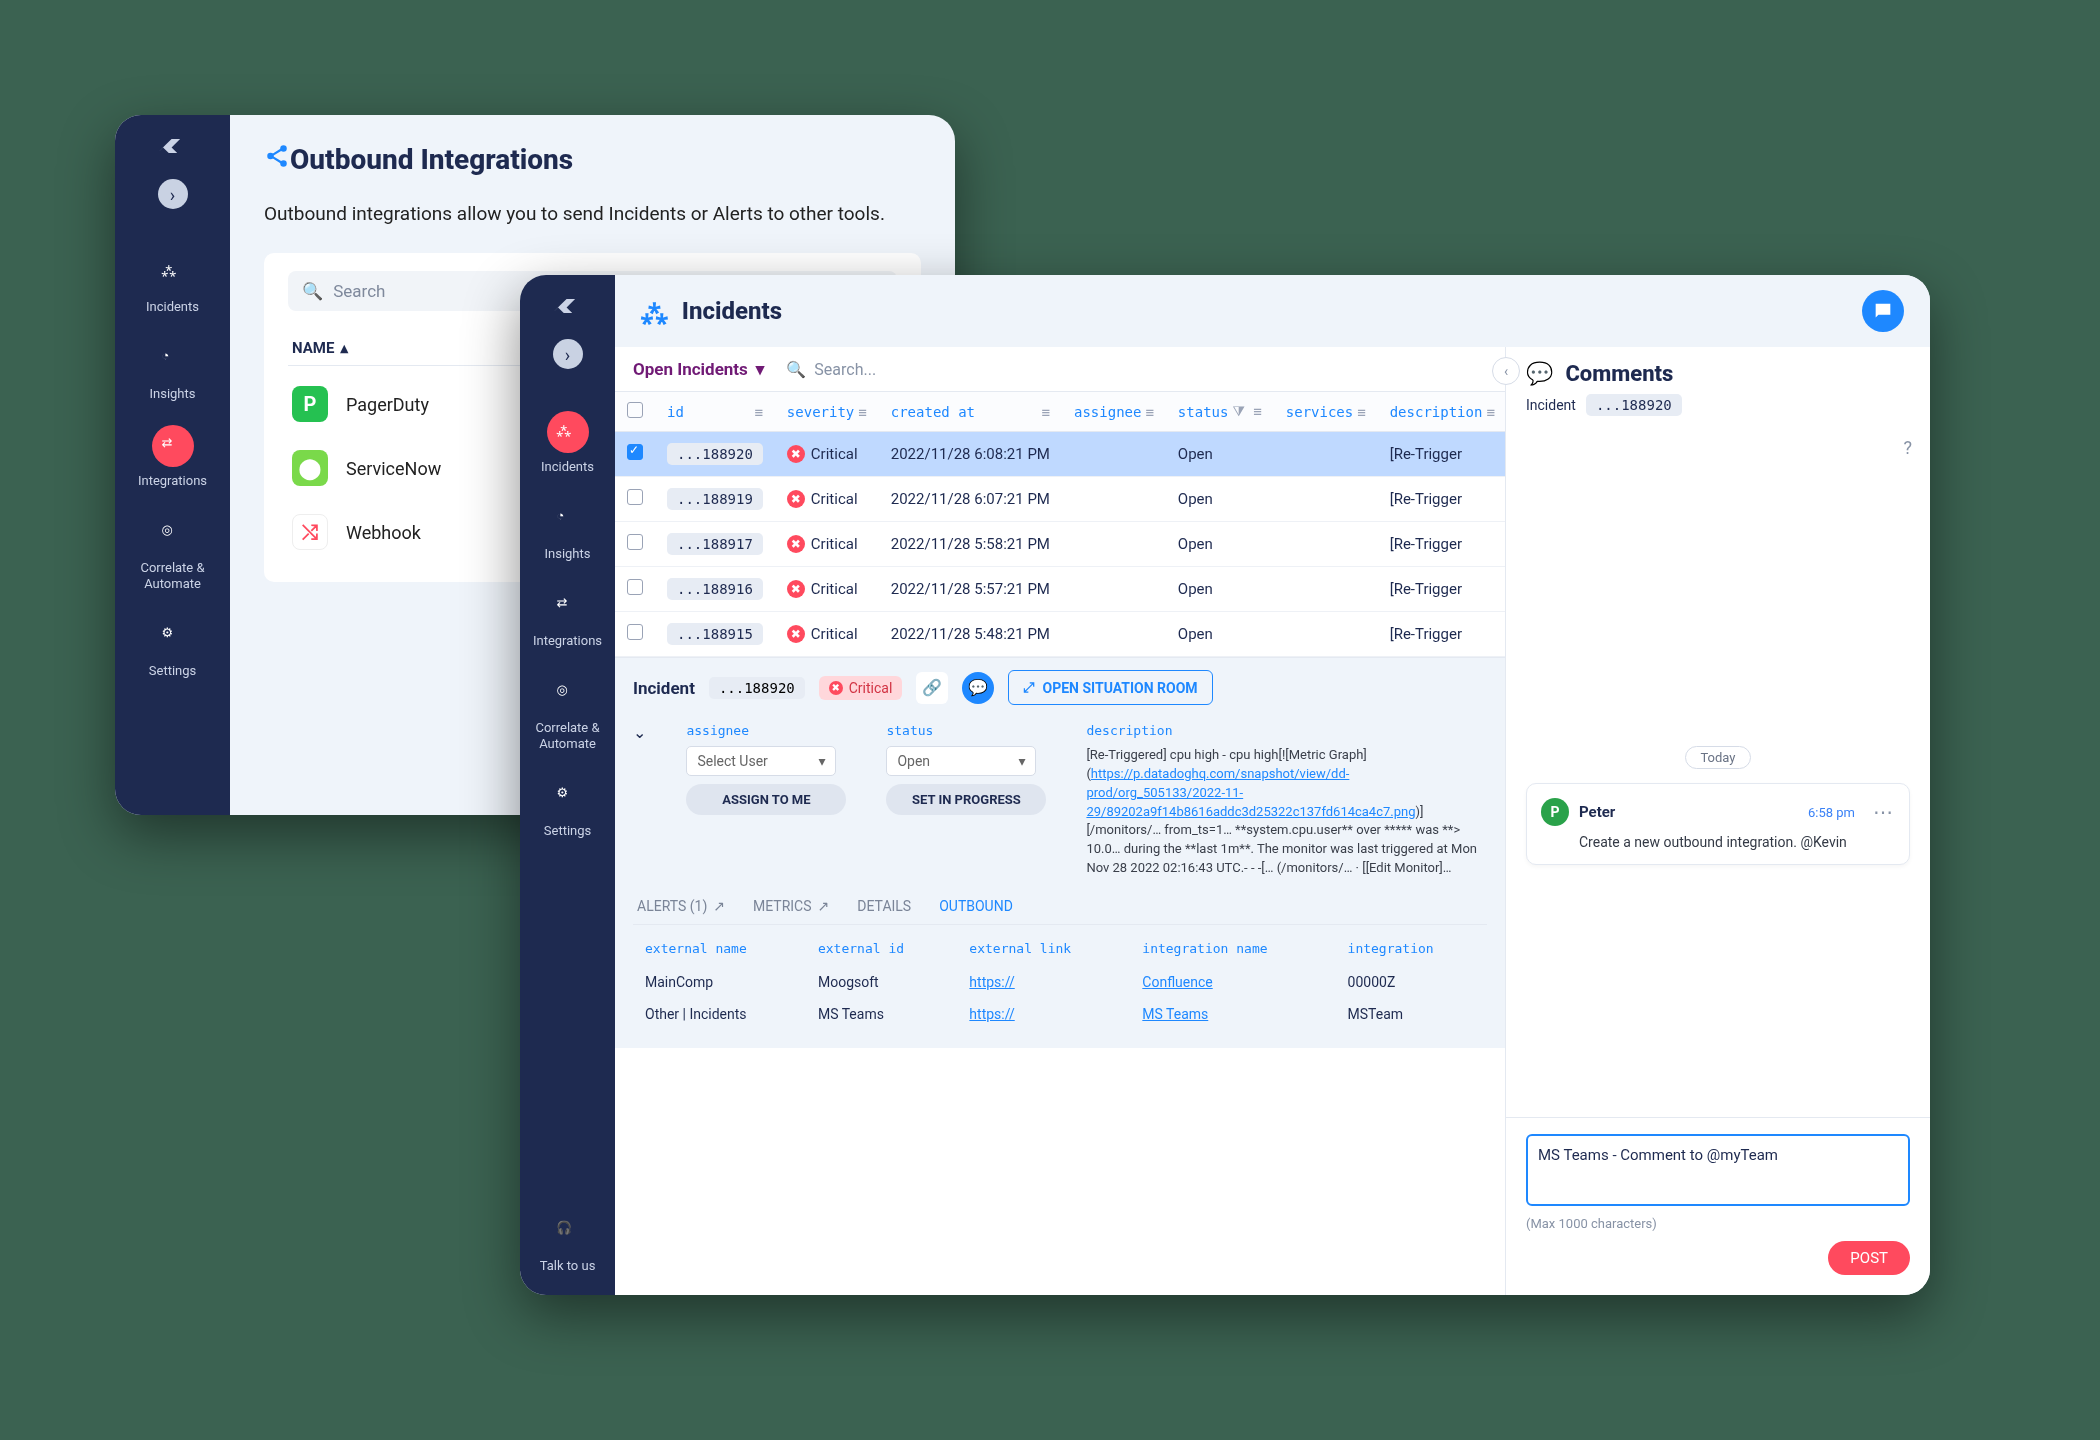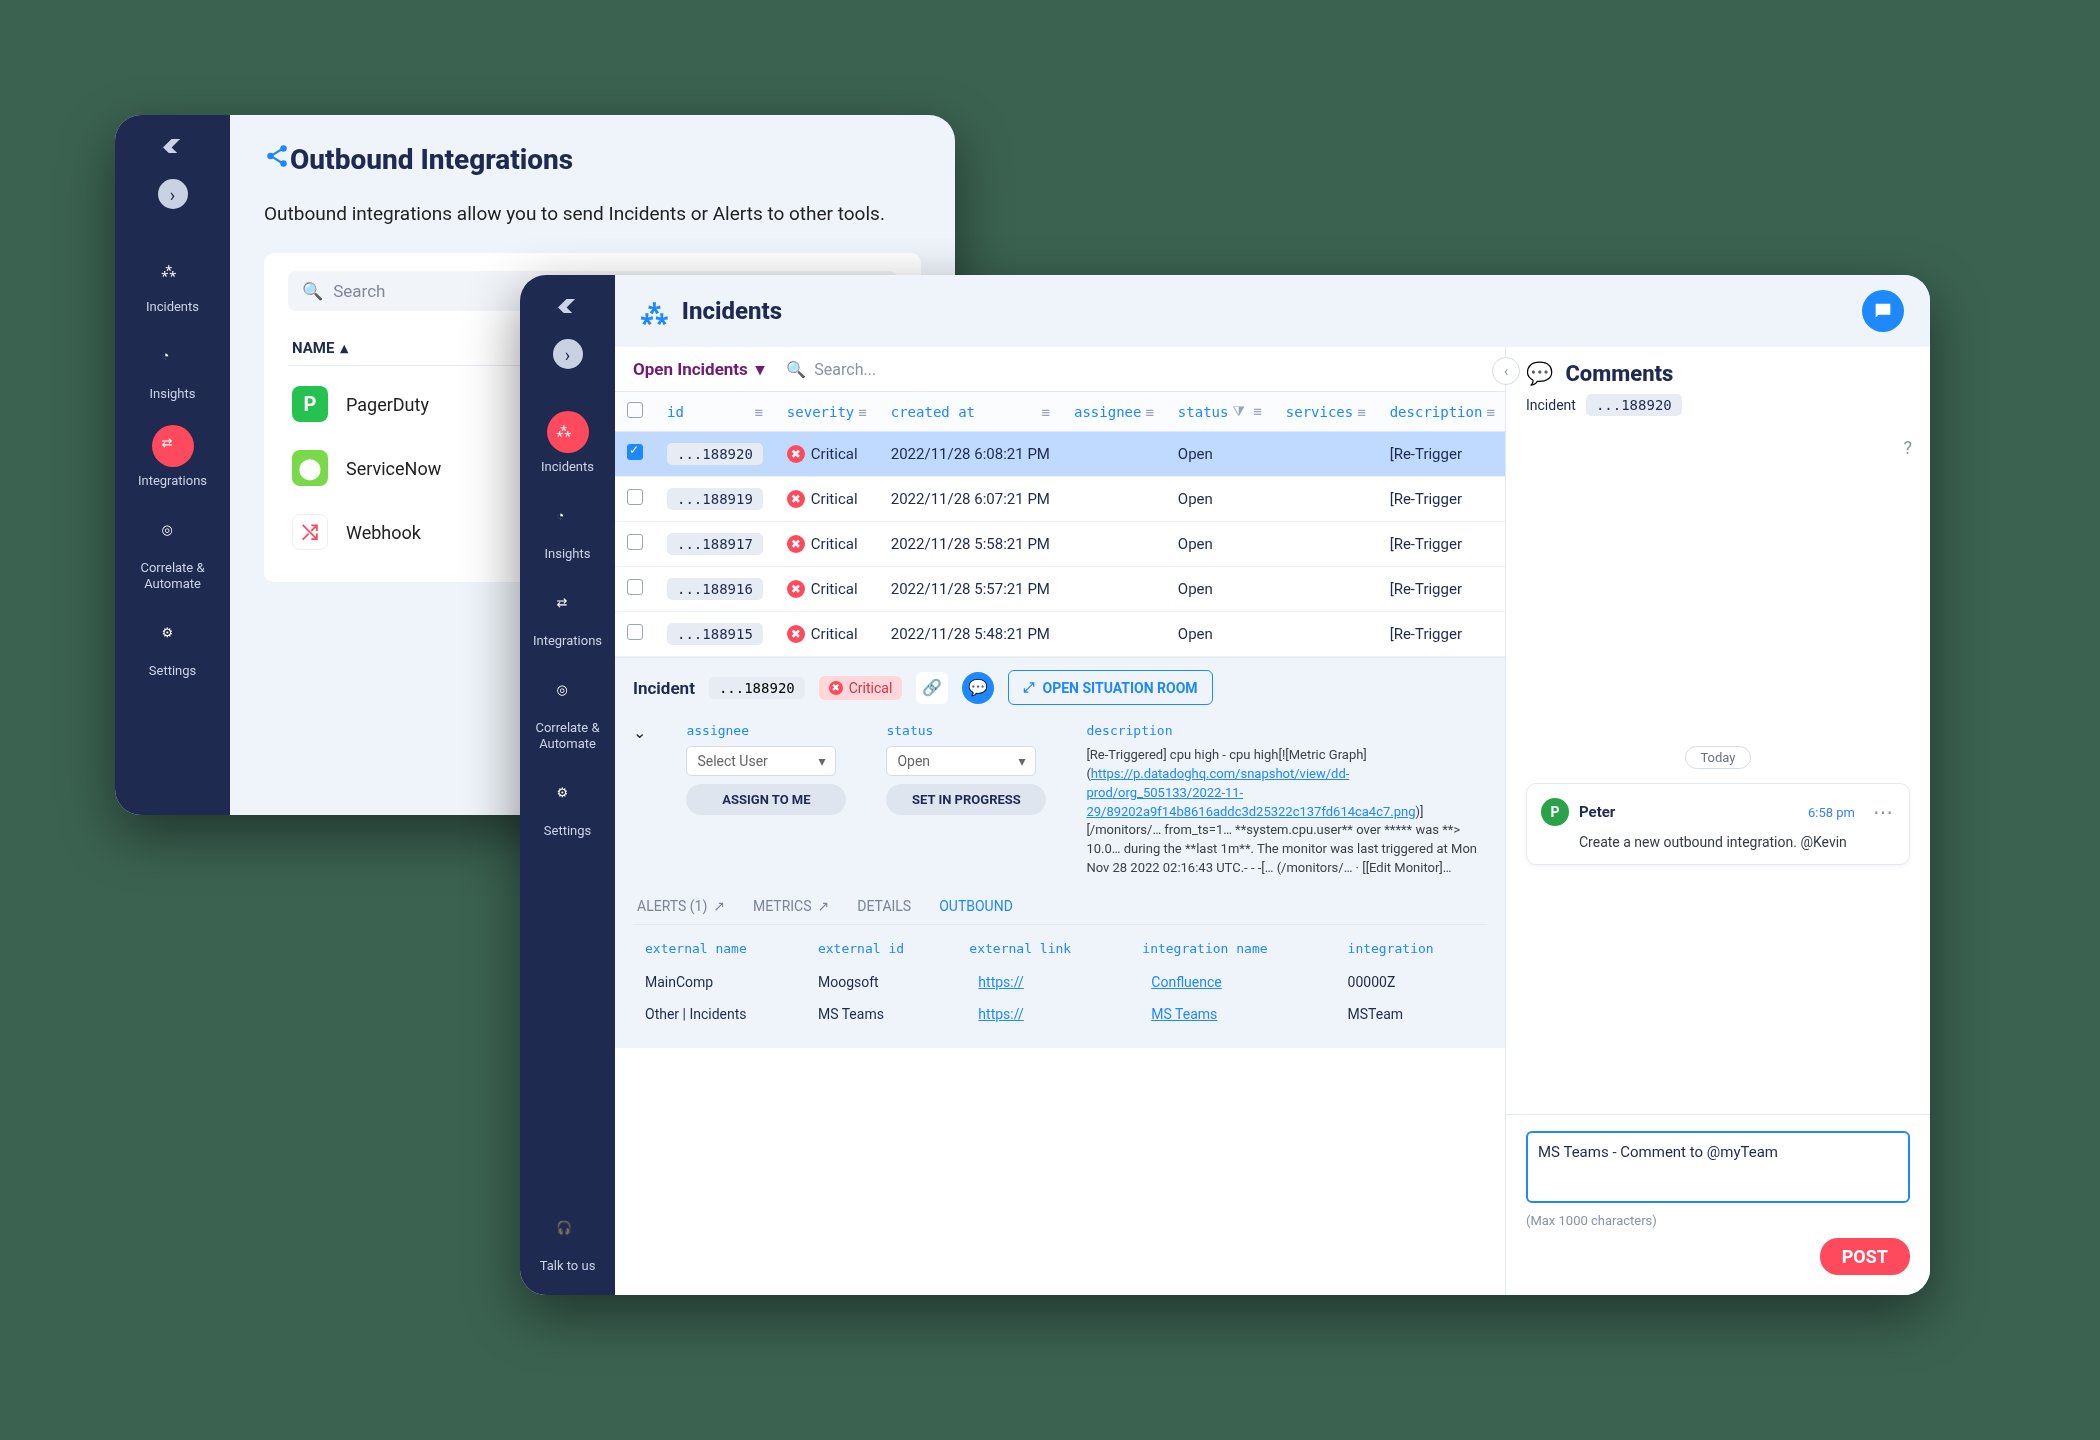--- a/index.html
+++ b/index.html
@@ -102,41 +102,41 @@
   .pill-btn{background:#dfe5ef;border-radius:16px;padding:8px 16px;font-size:13px;font-weight:700;color:#1e2a50;cursor:pointer;text-align:center;}
   .desc-box{font-size:13px;color:#3a3f4a;line-height:1.45;max-width:520px;overflow:hidden;}
   .desc-box a{color:#1e88ff;text-decoration:underline;}
 
   .tabs{display:flex;gap:28px;margin-top:20px;font-size:14px;color:#7b8598;border-bottom:1px solid #e4e9f1;padding:0 4px 10px;}
   .tabs .tab{display:flex;align-items:flex-start;gap:6px;cursor:pointer;}
   .tabs .tab.active{color:#1e88ff;}
   table.outbound{width:100%;border-collapse:collapse;font-size:14px;margin-top:6px;}
   table.outbound th{text-align:left;font-weight:400;color:#1e88ff;font-family:ui-monospace,monospace;padding:10px 12px;font-size:13px;white-space:nowrap;}
   table.outbound td{padding:8px 12px;color:#1e2a50;white-space:nowrap;}
-  table.outbound td a{color:#1e88ff;text-decoration:underline;margin-left:9px;}
+  table.outbound td a{color:#1e88ff;text-decoration:underline;}
 
   
   .comments{width:425px;flex:none;border-left:1px solid #e4e9f1;background:#fff;display:flex;flex-direction:column;}
   .comments .chead{padding:14px 20px 10px;}
   .comments h2{font-size:22px;font-weight:800;color:#1e2a50;display:flex;align-items:center;gap:12px;}
   .crumbs{margin-top:8px;display:flex;align-items:center;gap:10px;font-size:14px;color:#1e2a50;}
   .help-q{position:absolute;right:18px;top:90px;color:#8893a6;font-size:18px;}
   .cbody{flex:1;display:flex;flex-direction:column;padding:0 20px;}
   .date-div{align-self:center;background:#fff;border:1px solid #d6dce7;border-radius:14px;padding:3px 14px;font-size:13px;color:#6a7385;margin:320px 0 14px;}
   .comment{background:#fff;border:1px solid #e4e9f1;border-radius:10px;padding:14px;box-shadow:0 2px 4px rgba(0,0,0,.04);}
   .chead2{display:flex;align-items:center;gap:10px;}
   .avatar{width:28px;height:28px;border-radius:50%;background:#2aa24a;color:#fff;display:flex;align-items:center;justify-content:center;font-weight:700;font-size:14px;}
   .cname{font-weight:700;color:#1e2a50;font-size:15px;}
   .ctime{color:#3b82f6;font-size:13px;margin-left:auto;margin-right:8px;}
   .cmore{color:#8893a6;font-size:20px;cursor:pointer;letter-spacing:2px;}
   .ctext{font-size:14px;color:#343a46;margin-top:8px;margin-left:38px;}
   .cfooter{border-top:1px solid #e4e9f1;padding:16px 20px 20px;}
   .textarea{width:100%;height:72px;border:2px solid #1e88ff;border-radius:6px;padding:10px;font-size:15px;color:#1e2a50;font-family:inherit;resize:none;outline:none;}
   .hint{color:#8893a6;font-size:13px;margin-top:6px;}
-  .post-btn{float:right;background:#ff4a5e;color:#fff;border-radius:18px;padding:8px 22px;font-weight:700;font-size:18px;cursor:pointer;margin-top:10px;}
+  .post-btn{float:right;background:#ff4a5e;color:#fff;border-radius:18px;padding:8px 22px;font-weight:400;font-size:15px;cursor:pointer;margin-top:10px;}
   .panel-collapse{width:28px;height:28px;border:1px solid #d6dce7;border-radius:50%;display:flex;align-items:center;justify-content:center;color:#8893a6;font-size:14px;position:absolute;left:-14px;top:10px;background:#fff;cursor:pointer;}
 </style>
 </head>
 <body>
 
 <div class="window w1">
   <div class="sidebar">
     <div class="sb-logo">
       <svg viewBox="0 0 24 24" fill="#cbd3e6">
           <path d="M3 7l4 4 4-4h6l-6 6 4 4H9l-4-4-4 4 6-6z"></path>

